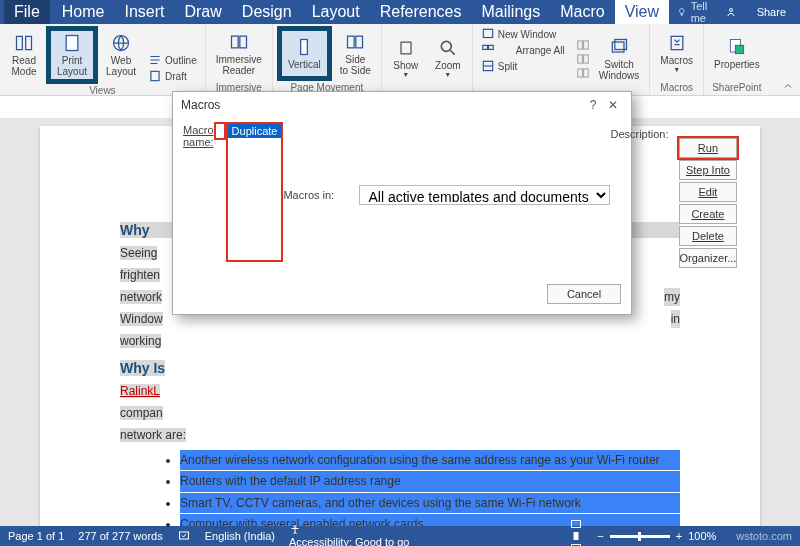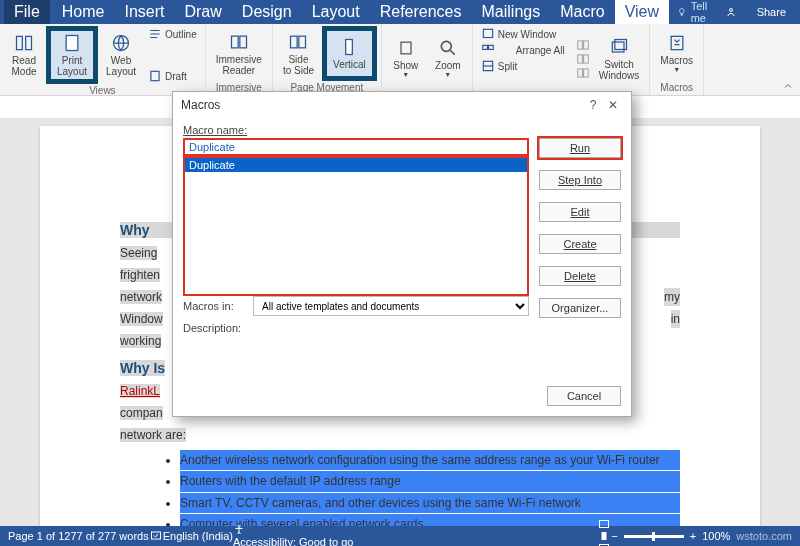--- a/index.html
+++ b/index.html
@@ -24,36 +24,36 @@
 .doc-h{color:#1f4e79;font-weight:600;font-size:14px;margin:6px 0}
 .doc-p{font-size:12px;color:#333;line-height:1.5;margin:4px 0}
 .hl{background:#d8d8d8}
 .doc-ul{margin:6px 0 0 60px;font-size:12px;color:#333;line-height:1.7}
 .doc-ul li{background:#3b82f6;display:list-item;margin:1px 0}
 .dialog{position:absolute;left:172px;top:91px;width:460px;background:#fff;border:1px solid #aaa;box-shadow:5px 5px 12px rgba(0,0,0,.35);z-index:10}
 .dlg-title{display:flex;align-items:center;padding:6px 8px;font-size:12px;color:#333}
 .dlg-title .sp{flex:1}
 .dlg-title .cbtn{width:20px;text-align:center;color:#555;font-size:12px}
 .dlg-body{display:flex;padding:4px 10px 12px;gap:10px}
-.dlg-left{flex:1;display:flex;flex-direction:column}
+.dlg-left{flex:1;display:flex;}
 .dlbl{font-size:11px;color:#444;margin:2px 0}
 .name-input{border:2px solid #e03020;height:18px;width:100%;background:#fff}
 .name-input input{width:100%;height:100%;border:none;outline:none;font-size:11px;color:#1a5fb4;padding:0 4px;background:transparent}
 .list-box{border:2px solid #e03020;height:140px;width:100%;background:#fff;margin-top:0}
 .list-box .item{background:#0a64c8;color:#fff;font-size:11px;padding:1px 4px}
-.row{display:flex;align-items:center;gap:0;}
-.row select,.row .desc{flex:1;border:1px solid #bbb;font-size:10px;padding:2px 4px;background:#fff;height:20px}
+.row{display:flex;align-items:center;gap:6px;}
+.row select,.row .desc{flex:1;border:1px solid #bbb;font-size:14px;padding:2px 4px;background:#fff;height:20px}
 .desc{height:34px!important}
-.dlg-right{width:82px;display:flex;flex-direction:column;gap:12px;padding-top:16px}
+.dlg-right{width:82px;display:flex;flex-direction:column;gap:2px;padding-top:16px}
 .dbtn{border:1px solid #adadad;background:#f9f9f9;font-size:11px;padding:3px 0;text-align:center;color:#333}
 .dbtn.hl-red{outline:2px solid #e03020}
 .dbtn u{text-decoration:underline}
 .cancel-row{display:flex;justify-content:flex-end;padding:4px 10px 10px}
 .cancel-row .dbtn{width:74px}
-.status-bar{position:absolute;bottom:0;left:0;right:0;height:20px;background:#2b579a;color:#fff;display:flex;align-items:center;font-size:11px;padding:0 8px;}
+.status-bar{position:absolute;bottom:0;left:0;right:0;height:20px;background:#2b579a;color:#fff;display:flex;align-items:center;font-size:11px;padding:0 8px;gap:14px}
 .status-bar .sp{flex:1}
 .zoom{display:flex;align-items:center;gap:6px}
 svg{display:block}
 </style>
 </head>
 <body>
 
 <div class="menu-bar">
  <div class="menu-item file">File</div>
  <div class="menu-item">Home</div>
@@ -98,21 +98,21 @@
 Layout</span>
         </div>
    <div class="rbtn">
           <svg class="ic" viewBox="0 0 24 24" fill="none" stroke="#2b579a" stroke-width="1.5">
             <circle cx="12" cy="12" r="9"></circle>
             <path d="M3 12h18M12 3a14 14 0 010 18M12 3a14 14 0 000 18"></path>
           </svg>
           <span style="white-space:pre">Web
 Layout</span>
         </div>
-   <div style="display:flex;flex-direction:column;justify-content:space-between">
+   <div style="display:flex;flex-direction:column;justify-content:flex-end">
     <div class="rsmall">
             <svg width="14" height="14" viewBox="0 0 24 24" stroke="#2b579a" stroke-width="2">
               <path d="M4 6h16M4 12h16M4 18h12"></path>
             </svg>
             <span style="margin-left:3px">Outline</span>
           </div>
     <div class="rsmall">
             <svg width="14" height="14" viewBox="0 0 24 24" fill="none" stroke="#2b579a" stroke-width="2">
               <rect x="5" y="4" width="14" height="16"></rect>
             </svg>
@@ -129,33 +129,33 @@
             <path d="M3 5h8v14H3zM13 5h8v14h-8z"></path>
           </svg>
           <span style="white-space:pre">Immersive
 Reader</span>
         </div>
   </div>
   <div class="rg-label">Immersive</div>
  </div>
  <div class="rg">
   <div class="rg-row">
-   <div class="rbtn">
-          <svg class="ic" viewBox="0 0 24 24" fill="none" stroke="#2b579a" stroke-width="1.5">
-            <rect x="3" y="5" width="8" height="14"></rect>
-            <rect x="13" y="5" width="8" height="14"></rect>
-          </svg>
-          <span style="white-space:pre">Side
-to Side</span>
-        </div>
    <div class="rbtn sel">
           <svg class="ic" viewBox="0 0 24 24" fill="#fff" stroke="#2b579a" stroke-width="1.5">
             <rect x="8" y="3" width="8" height="18"></rect>
           </svg>
           <span>Vertical</span>
+        </div>
+   <div class="rbtn">
+          <svg class="ic" viewBox="0 0 24 24" fill="none" stroke="#2b579a" stroke-width="1.5">
+            <rect x="3" y="5" width="8" height="14"></rect>
+            <rect x="13" y="5" width="8" height="14"></rect>
+          </svg>
+          <span style="white-space:pre">Side
+to Side</span>
         </div>
   </div>
   <div class="rg-label">Page Movement</div>
  </div>
  <div class="rg">
   <div class="rg-row">
    <div class="rbtn">
           <svg class="ic" viewBox="0 0 24 24" fill="none" stroke="#555" stroke-width="1.5">
             <rect x="6" y="5" width="12" height="14"></rect>
           </svg>
@@ -227,20 +227,32 @@
    <div class="rbtn">
           <svg class="ic" viewBox="0 0 24 24" fill="none" stroke="#2b579a" stroke-width="1.5">
             <rect x="5" y="4" width="14" height="16"></rect>
             <path d="M9 8l3 3 3-3M9 14h6"></path>
           </svg>
           <span>Macros</span>
           <span style="font-size:8px">▾</span>
         </div>
   </div>
   <div class="rg-label">Macros</div>
+ </div>
+ <div class="rg" style="border-right:none">
+  <div class="rg-row">
+   <div class="rbtn">
+          <svg class="ic" viewBox="0 0 24 24" fill="#36a" stroke="#2b579a" stroke-width="1">
+            <rect x="4" y="3" width="12" height="15" fill="#fff"></rect>
+            <rect x="10" y="10" width="10" height="10" fill="#2b7"></rect>
+          </svg>
+          <span>Properties</span>
+        </div>
+  </div>
+  <div class="rg-label">SharePoint</div>
  </div>
  <div class="collapse-btn">
   <svg width="12" height="12" viewBox="0 0 24 24" fill="none" stroke="#666" stroke-width="2">
         <path d="M6 15l6-6 6 6"></path>
       </svg>
  </div>
 </div>
 
 <div class="doc-area">
  <div class="page">

